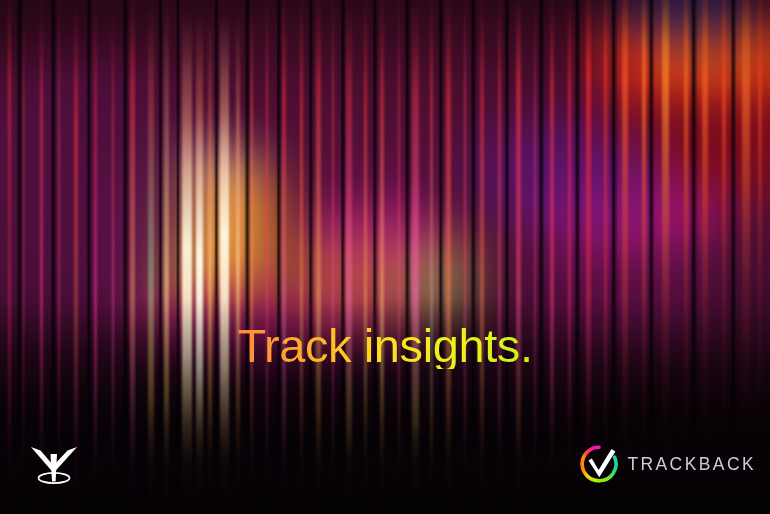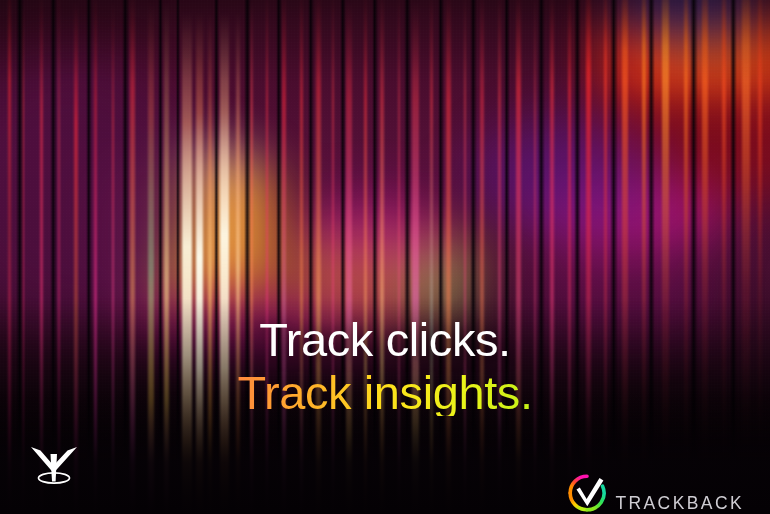--- a/index.html
+++ b/index.html
@@ -96,21 +96,21 @@
       #3fe33c 100%);
     -webkit-background-clip:text;
     background-clip:text;
     color:transparent;
     -webkit-text-fill-color:transparent;
   }
 
   
   .logo-row{position:absolute;bottom:0;height:100px;z-index:7;display:flex;align-items:center;}
   #logo-rightlander{left:28px;}
-  #logo-trackback{right:26px;align-items:flex-end;}
+  #logo-trackback{right:14px;}
 
   .logo-mark{flex:0 0 auto;display:block;}
   .logo-word{
     color:#d9d7dc;
     font-size:17px;
     font-weight:400;
     letter-spacing:3.0px;
     white-space:nowrap;
   }
   #rightlander-wordmark{margin-left:14px;letter-spacing:3.3px;font-size:17.5px;color:#e2e0e5;}
@@ -219,21 +219,20 @@
     <i style="left:610px;width:8px;"></i>
     <i style="left:648px;width:7px;"></i>
     <i style="left:690px;width:8px;"></i>
     <i style="left:730px;width:7px;"></i>
   </div>
 
   <div class="bg-layer" id="bg-grain"></div>
   <div class="bg-layer" id="bg-vignette"></div>
 
   <div id="headline">
-    <span class="hl-line" id="headline-line1">Track clicks.</span>
     <span class="hl-line" id="headline-line2">Track insights.</span>
   </div>
 
   <div class="logo-row" id="logo-rightlander">
     <svg class="logo-mark" width="52" height="46" viewBox="0 0 52 46">
       <path d="M3 6 L25.5 32 L49 6 L39.5 9.5 L25.5 24.5 L12.5 9.5 Z" fill="#ffffff"></path>
       <path d="M24 16 L24 40 L28.5 40 L28.5 16 Z" fill="#ffffff" opacity="0"></path>
       <ellipse cx="26" cy="37" rx="15.5" ry="5.2" fill="none" stroke="#ffffff" stroke-width="1.7"></ellipse>
       <path d="M22.5 13 L29 13 L27.6 40.5 L24 40.5 Z" fill="#ffffff"></path>
     </svg>

